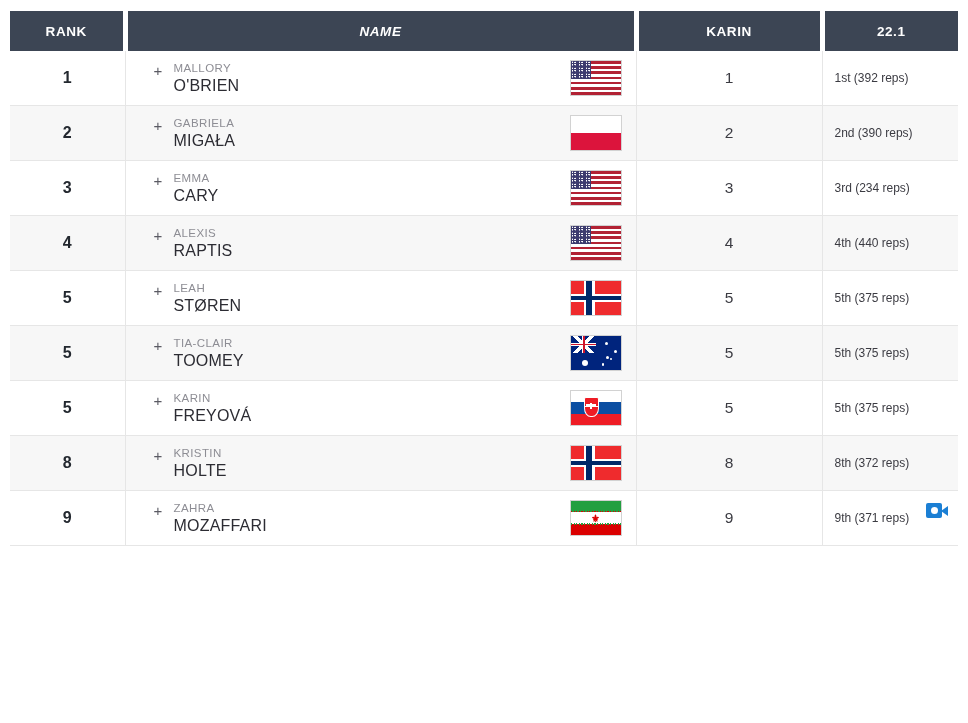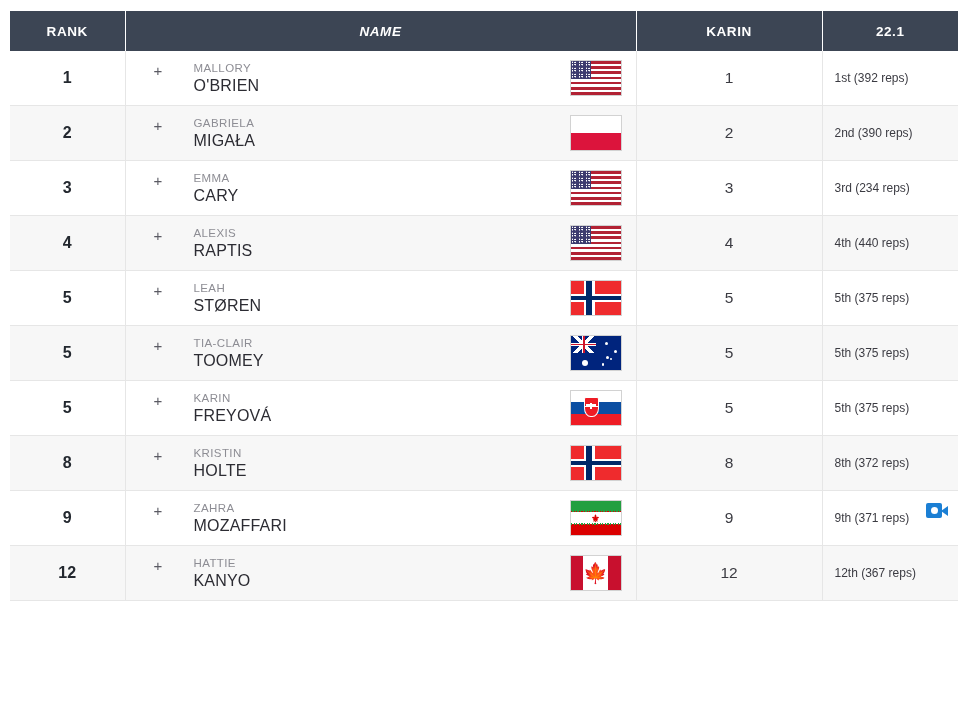--- a/index.html
+++ b/index.html
@@ -34,21 +34,21 @@
   }
   thead th {
     color: #ffffff;
     font-size: 13.5px;
     font-weight: bold;
     letter-spacing: 0.6px;
     height: 40px;
     padding: 0;
     text-align: center;
     vertical-align: middle;
-    border-right: 1px solid #ffffff;
+    border-right: 5px solid #ffffff;
     font-stretch: condensed;
   }
   thead th:last-child { border-right: none; text-align: center; }
 
   .col-rank   { width: 115px; }
   .col-name   { width: 511px; font-style: italic; }
   .col-points { width: 186px; }
   .col-score  { width: 136px; }
 
   
@@ -91,21 +91,20 @@
     font-weight: 400;
     text-align: left;
     padding-top: 1px;
     cursor: pointer;
     user-select: none;
   }
   .name-text {
     display: flex;
     flex-direction: column;
     padding-left: 4px;
-    margin-left: 20px;
   }
   .first-name {
     font-size: 11.5px;
     color: #8d8d94;
     letter-spacing: 0.4px;
     line-height: 15px;
     text-transform: uppercase;
   }
   .last-name {
     font-size: 16px;
@@ -534,38 +533,15 @@
               </div>
             </div>
           </td>
           <td class="points-cell">9</td>
           <td class="score-cell"><span class="score-line">9th (371 reps)</span><span class="video-icon">
               <span class="body"></span>
               <span class="lens"></span>
               <span class="horn"></span>
             </span></td>
         </tr>
-        <tr class="alt">
-          <td class="rank-cell">12</td>
-          <td class="name-cell">
-            <div class="namerow">
-              <div class="name-inner">
-                <span class="expander">+</span>
-                <span class="name-text">
-                  <span class="first-name">HATTIE</span>
-                  <span class="last-name">KANYO</span>
-                </span>
-              </div>
-              <div class="flag-holder">
-                <span class="flag flag-ca">
-                  <span class="bar-l"></span>
-                  <span class="bar-r"></span>
-                  <span class="leaf">🍁</span>
-                </span>
-              </div>
-            </div>
-          </td>
-          <td class="points-cell">12</td>
-          <td class="score-cell"><span class="score-line">12th (367 reps)</span></td>
-        </tr>
       </tbody>
   </table>
 </div>
 
 </body></html>

